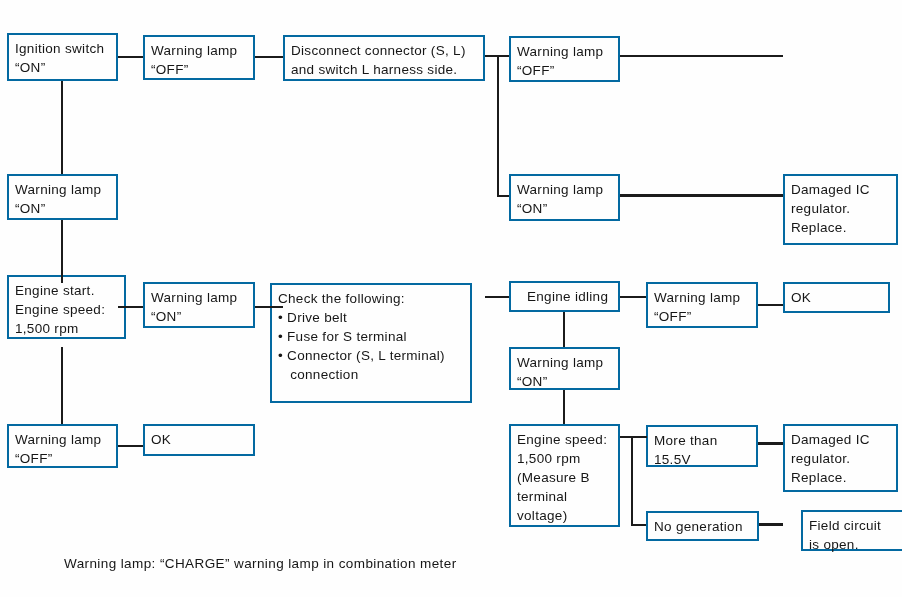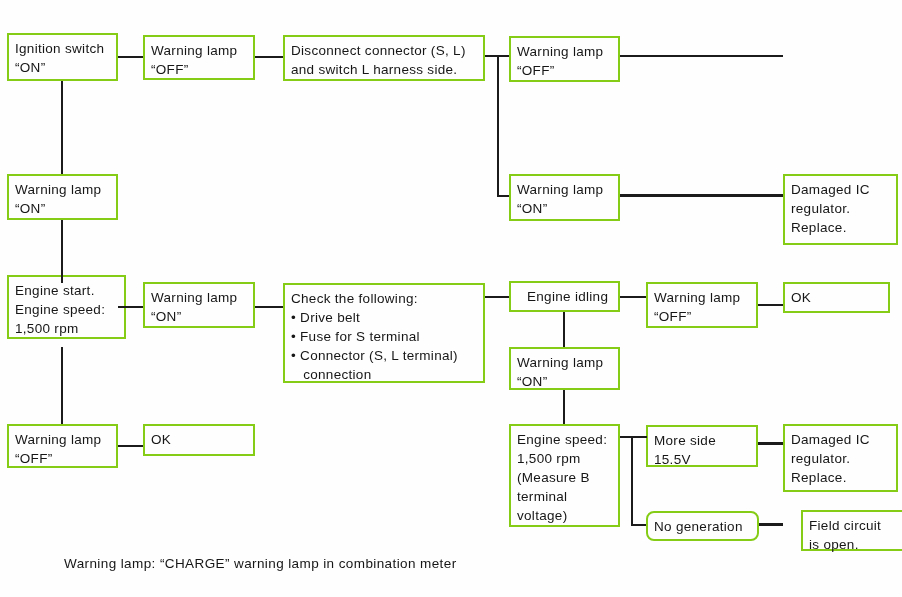--- a/index.html
+++ b/index.html
@@ -8,21 +8,21 @@
   #canvas {
     position: relative;
     width: 902px;
     height: 597px;
     background: #fefefe;
     color: #161616;
     overflow: hidden;
   }
   .box {
     position: absolute;
-    border: 2px solid #84cc16;
+    border: 2px solid #0369a1;
     background: #fefefe;
     font-size: 13.5px;
     line-height: 19px;
     letter-spacing: 0.3px;
     padding: 4px 6px;
     white-space: pre-wrap;
     color: #161616;
   }
   .line {
     position: absolute;
@@ -57,46 +57,46 @@
 “ON”</div>
   <div class="box" style="left:783px; top:174px; width:115px; height:71px;">Damaged IC
 regulator.
 Replace.</div>
 
   <div class="box" style="left:7px; top:275px; width:119px; height:64px;">Engine start.
 Engine speed:
 1,500 rpm</div>
   <div class="box" style="left:143px; top:282px; width:112px; height:46px;">Warning lamp
 “ON”</div>
-  <div class="box" style="left:283px; top:283px; width:202px; height:100px;">Check the following:
+  <div class="box" style="left:270px; top:283px; width:202px; height:120px;">Check the following:
 • Drive belt
 • Fuse for S terminal
 • Connector (S, L terminal)
    connection</div>
   <div class="box" style="left:509px; top:281px; width:111px; height:31px;padding-left:16px;">Engine idling</div>
   <div class="box" style="left:646px; top:282px; width:112px; height:46px;">Warning lamp
 “OFF”</div>
   <div class="box" style="left:783px; top:282px; width:107px; height:31px;">OK</div>
   <div class="box" style="left:509px; top:347px; width:111px; height:43px;">Warning lamp
 “ON”</div>
 
   <div class="box" style="left:7px; top:424px; width:111px; height:44px;">Warning lamp
 “OFF”</div>
   <div class="box" style="left:143px; top:424px; width:112px; height:32px;">OK</div>
   <div class="box" style="left:509px; top:424px; width:111px; height:103px;">Engine speed:
 1,500 rpm
 (Measure B
 terminal
 voltage)</div>
-  <div class="box" style="left:646px; top:425px; width:112px; height:42px;">More side
+  <div class="box" style="left:646px; top:425px; width:112px; height:42px;">More than
 15.5V</div>
   <div class="box" style="left:783px; top:424px; width:115px; height:68px;">Damaged IC
 regulator.
 Replace.</div>
-  <div class="box" style="left:646px; top:511px; width:113px; height:30px;border-radius:8px;">No generation</div>
+  <div class="box" style="left:646px; top:511px; width:113px; height:30px;">No generation</div>
   <div class="box" style="left:801px; top:510px; width:115px; height:41px;">Field circuit
 is open.</div>
 
   <div class="line" style="left:118px; top:56px; width:25px; height:2px;"></div>
   <div class="line" style="left:255px; top:56px; width:28px; height:2px;"></div>
   <div class="line" style="left:485px; top:55px; width:24px; height:2px;"></div>
   <div class="line" style="left:497px; top:55px; width:2px; height:142px;"></div>
   <div class="line" style="left:497px; top:195px; width:12px; height:2px;"></div>
   <div class="line" style="left:620px; top:55px; width:163px; height:2px;"></div>
   <div class="line" style="left:620px; top:194px; width:163px; height:3px;"></div>

